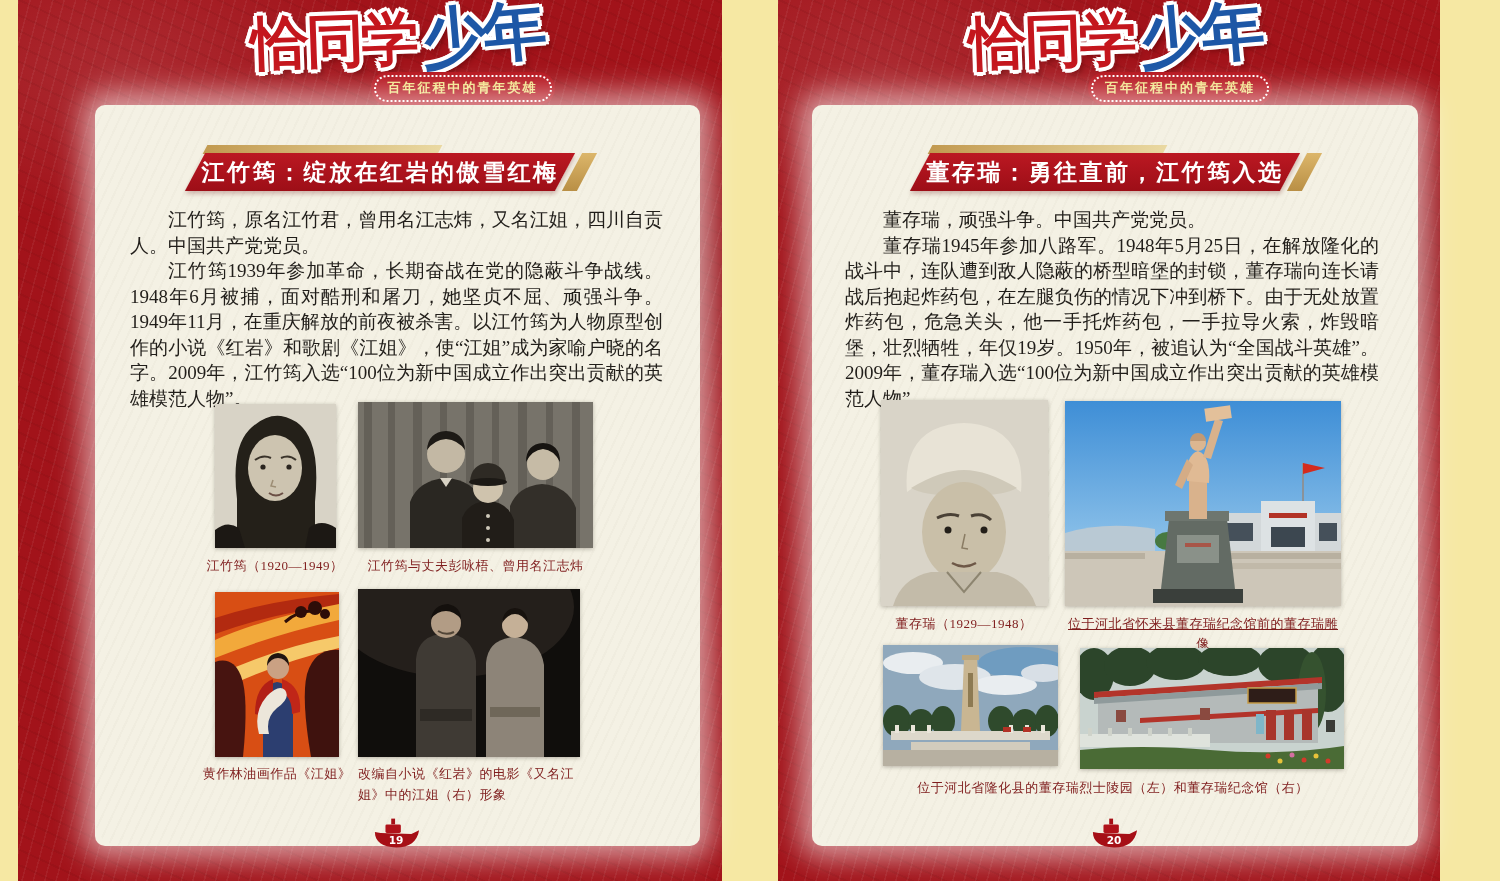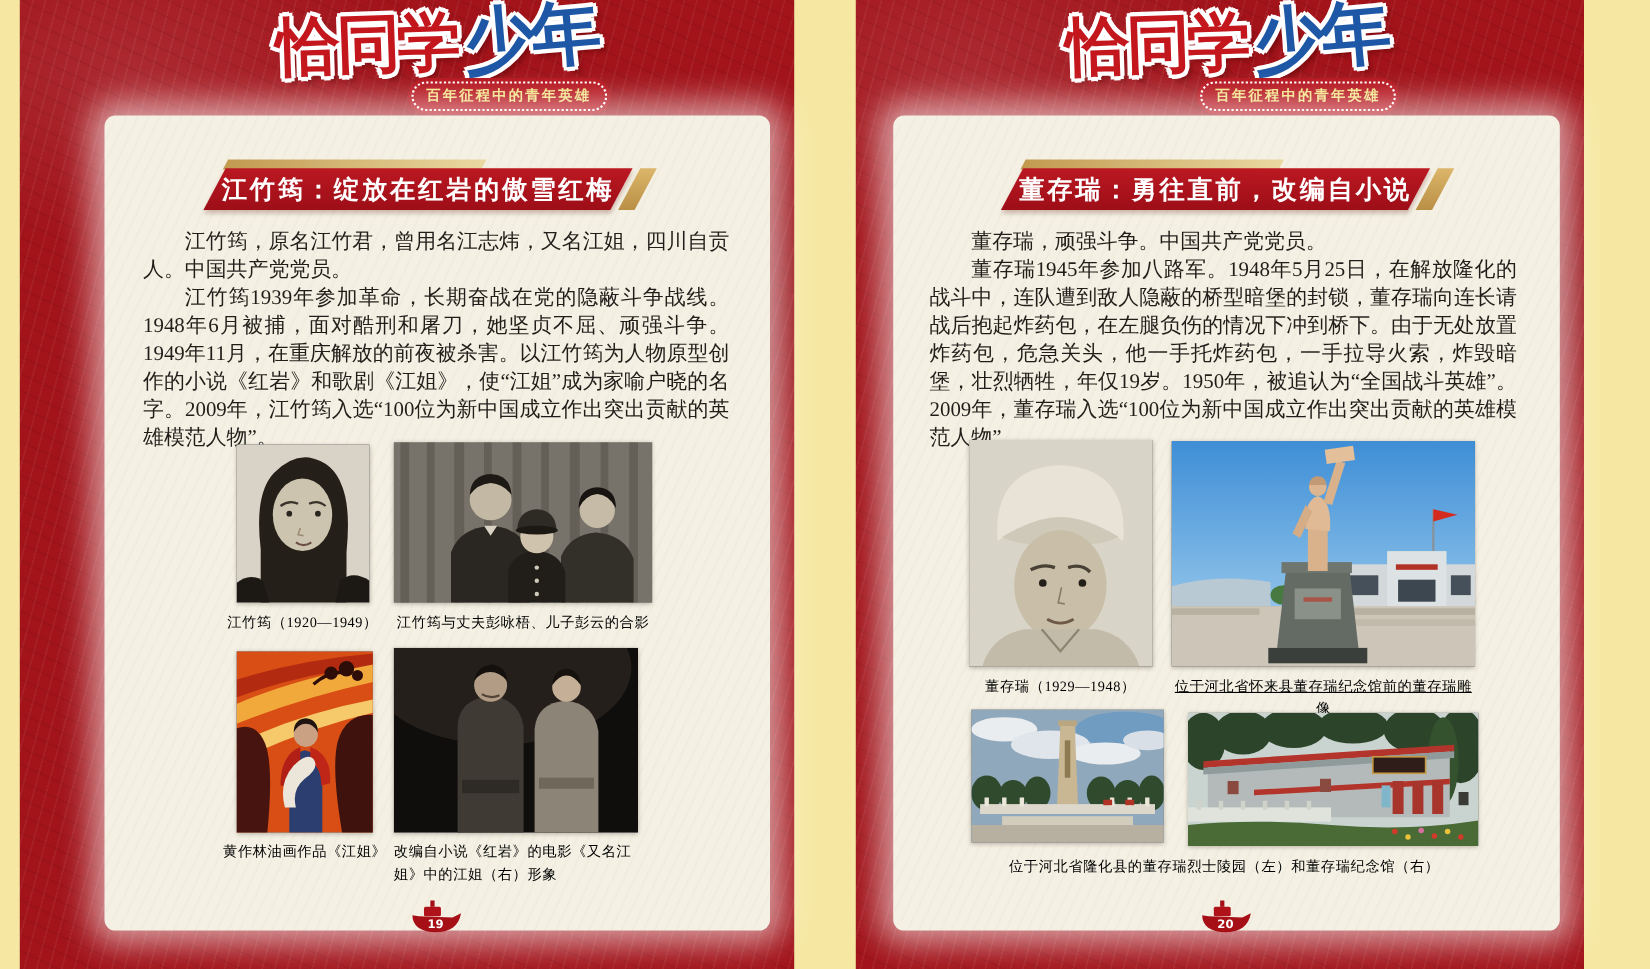--- a/index.html
+++ b/index.html
@@ -100,21 +100,21 @@
     text-align:justify;
   }
   .unit-left  .body-text { left:35px; width:533px; }
   .unit-right .body-text { left:33px; width:534px; }
   .body-text p { text-indent:2em; }
 
   
   .photo { position:absolute; box-shadow:0 1px 4px rgba(40,30,20,.3); overflow:hidden; background:#888; }
   .photo svg { display:block; width:100%; height:100%; }
   .caption {
-    position:absolute; font-size:13px; line-height:20px; color:#000000;
+    position:absolute; font-size:13px; line-height:20px; color:#7f1d1d;
     letter-spacing:.5px;
   }
   .cap-center { text-align:center; }
 
   
   .boat { position:absolute; width:50px; height:34px; }
   .boat svg { display:block; width:100%; height:100%; }
   .boat text {
     font:bold 11px "DejaVu Sans",sans-serif; fill:#fff;
   }
@@ -190,21 +190,21 @@
         <circle cx="130" cy="86" r="15" fill="#cfc3ad"></circle>
         <path d="M112,80 Q113,62 130,61 Q147,62 148,80 Z" fill="#2e2a24"></path>
         <ellipse cx="130" cy="80" rx="19" ry="4" fill="#1c1915"></ellipse>
         <circle cx="130" cy="114" r="2" fill="#cfc9ba"></circle>
           <circle cx="130" cy="126" r="2" fill="#cfc9ba"></circle>
           <circle cx="130" cy="138" r="2" fill="#cfc9ba"></circle>
       </svg>
     </figure>
 
     <div class="caption cap-center" style="left:100px; top:451px; width:160px;">江竹筠（1920—1949）</div>
-    <div class="caption cap-center" style="left:263px; top:451px; width:235px;">江竹筠与丈夫彭咏梧、儿子彭云的合影</div>
+    <div class="caption cap-center" style="left:263px; top:451px; width:235px;">江竹筠与丈夫彭咏梧、曾用名江志炜</div>
 
     <figure class="photo" style="left:120px; top:487px; width:124px; height:165px;">
       <svg viewBox="0 0 124 165" preserveAspectRatio="none">
         <rect width="124" height="165" fill="#d84e14"></rect>
         <path d="M0,26 Q56,8 124,2 L124,14 Q60,20 0,42 Z" fill="#b22a10"></path>
         <path d="M0,48 Q50,26 124,12 L124,28 Q60,42 0,66 Z" fill="#f2a93b"></path>
         <path d="M0,84 Q60,56 124,44 L124,56 Q64,70 0,100 Z" fill="#f6c96a"></path>
         <path d="M0,165 L0,70 Q18,64 26,84 Q34,104 28,165 Z" fill="#471410"></path>
         <path d="M124,165 L124,58 Q100,56 92,82 Q86,106 96,165 Z" fill="#3f120e"></path>
         <path d="M70,30 q16,-14 34,-10" stroke="#2e0d08" stroke-width="3" fill="none"></path>
@@ -260,21 +260,21 @@
     </div>
     <div class="logo-badge">百年征程中的青年英雄</div>
   </div>
 
   <div class="page">
 
     <div class="banner" style="left:108px; top:48px; width:392px;">
       <div class="banner-gold-top"></div>
       <div class="banner-red-bar"></div>
       <div class="banner-gold-tip"></div>
-      <div class="banner-title">董存瑞：勇往直前，改编自小说</div>
+      <div class="banner-title">董存瑞：勇往直前，江竹筠入选</div>
     </div>
 
     <div class="body-text">
       <p>董存瑞，顽强斗争。中国共产党党员。</p>
       <p>董存瑞1945年参加八路军。1948年5月25日，在解放隆化的战斗中，连队遭到敌人隐蔽的桥型暗堡的封锁，董存瑞向连长请战后抱起炸药包，在左腿负伤的情况下冲到桥下。由于无处放置炸药包，危急关头，他一手托炸药包，一手拉导火索，炸毁暗堡，壮烈牺牲，年仅19岁。1950年，被追认为“全国战斗英雄”。2009年，董存瑞入选“100位为新中国成立作出突出贡献的英雄模范人物”。</p>
     </div>
 
     <figure class="photo" style="left:69px; top:295px; width:167px; height:206px;">
       <svg viewBox="0 0 167 206" preserveAspectRatio="none">
         <rect width="167" height="206" fill="#d9d4c8"></rect>

